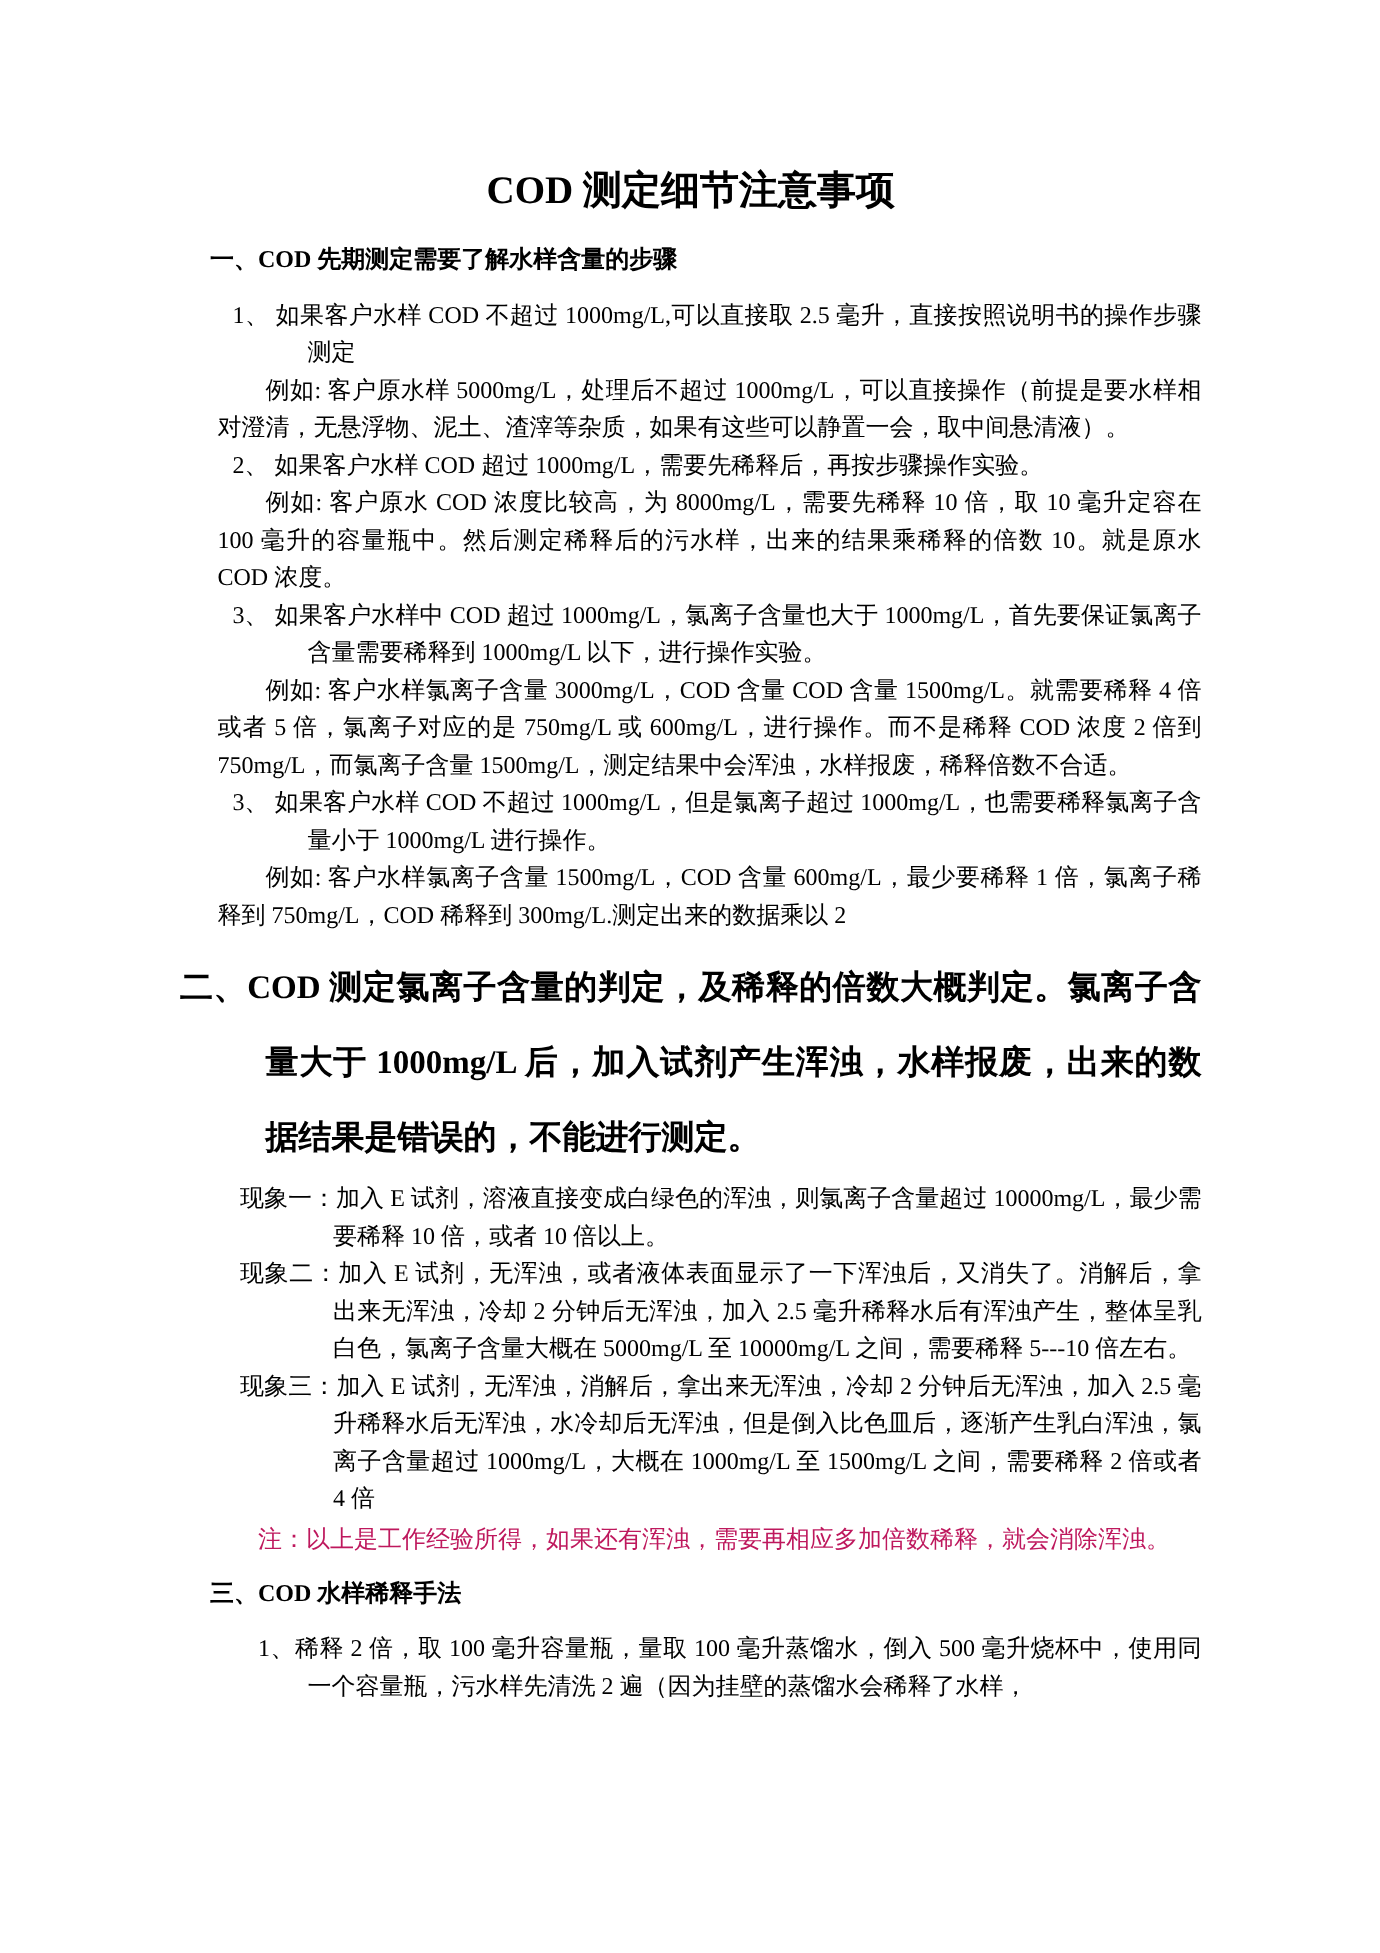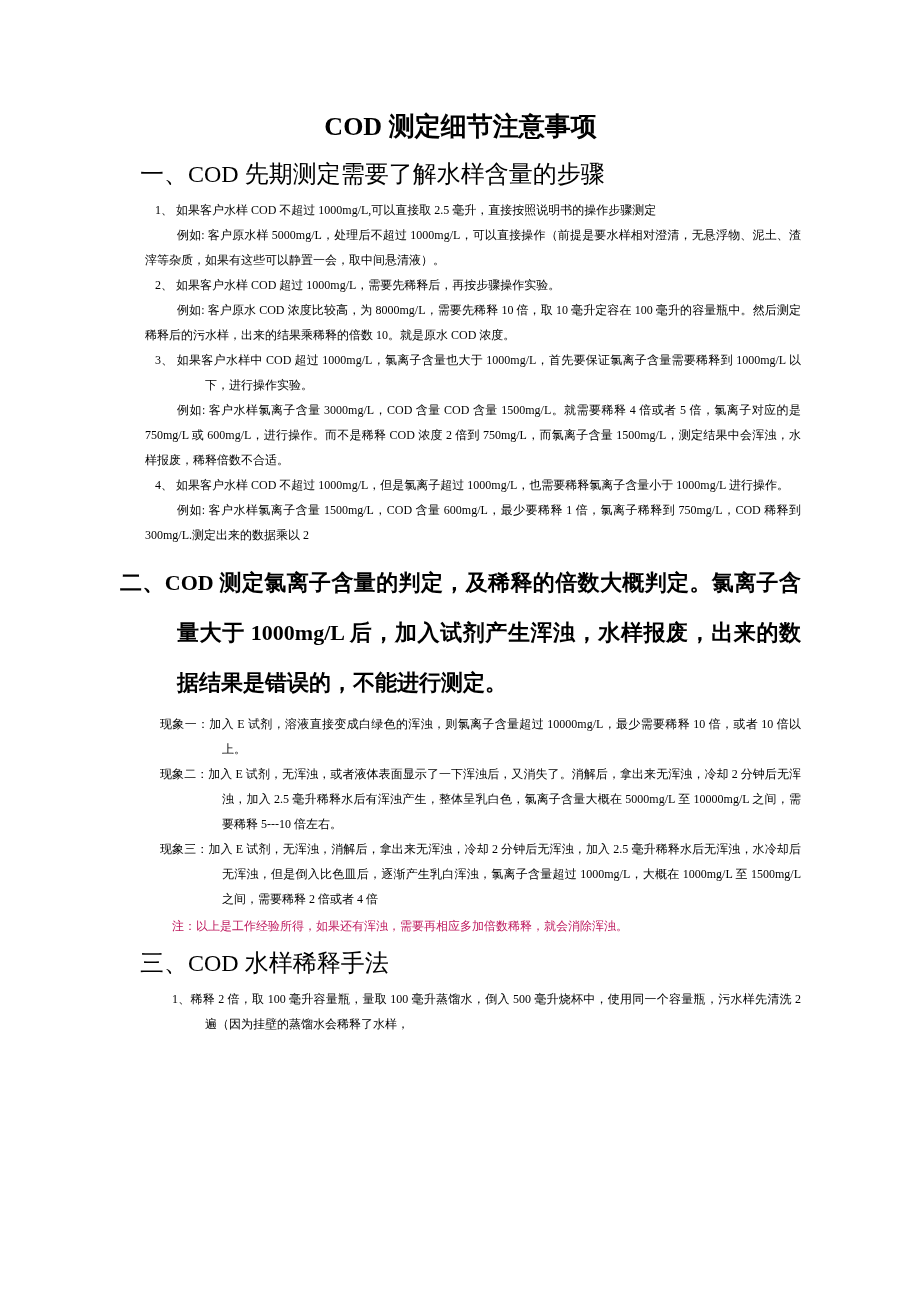--- a/index.html
+++ b/index.html
@@ -19,27 +19,27 @@
     color: #000000;
   }
   .doc-title {
     text-align: center;
     font-size: 26px;
     font-weight: bold;
     margin: 0 0 16px 0;
     line-height: 34px;
   }
   .sec-heading {
-    font-size: 24px;
-    font-weight: normal;
+    font-size: 16px;
+    font-weight: bold;
     margin: 10px 0 10px 20px;
     line-height: 28px;
   }
   .para {
-    font-size: 12px;
+    font-size: 16px;
     line-height: 25px;
     margin: 0;
     text-align: justify;
   }
   .item {
     padding-left: 85px;
     text-indent: -50px;
   }
   .example {
     font-weight: normal;
@@ -84,21 +84,21 @@
 
   <p class="para item">1、 如果客户水样 COD 不超过 1000mg/L,可以直接取 2.5 毫升，直接按照说明书的操作步骤测定</p>
   <p class="para example">例如: 客户原水样 5000mg/L，处理后不超过 1000mg/L，可以直接操作（前提是要水样相对澄清，无悬浮物、泥土、渣滓等杂质，如果有这些可以静置一会，取中间悬清液）。</p>
 
   <p class="para item">2、 如果客户水样 COD 超过 1000mg/L，需要先稀释后，再按步骤操作实验。</p>
   <p class="para example">例如: 客户原水 COD 浓度比较高，为 8000mg/L，需要先稀释 10 倍，取 10 毫升定容在 100 毫升的容量瓶中。然后测定稀释后的污水样，出来的结果乘稀释的倍数 10。就是原水 COD 浓度。</p>
 
   <p class="para item">3、 如果客户水样中 COD 超过 1000mg/L，氯离子含量也大于 1000mg/L，首先要保证氯离子含量需要稀释到 1000mg/L 以下，进行操作实验。</p>
   <p class="para example">例如: 客户水样氯离子含量 3000mg/L，COD 含量 COD 含量 1500mg/L。就需要稀释 4 倍或者 5 倍，氯离子对应的是 750mg/L 或 600mg/L，进行操作。而不是稀释 COD 浓度 2 倍到 750mg/L，而氯离子含量 1500mg/L，测定结果中会浑浊，水样报废，稀释倍数不合适。</p>
 
-  <p class="para item">4、 如果客户水样 COD 不超过 1000mg/L，但是氯离子超过 1000mg/L，也需要稀释氯离子含量小于 1000mg/L 进行操作。</p>
+  <p class="para item">3、 如果客户水样 COD 不超过 1000mg/L，但是氯离子超过 1000mg/L，也需要稀释氯离子含量小于 1000mg/L 进行操作。</p>
   <p class="para example">例如: 客户水样氯离子含量 1500mg/L，COD 含量 600mg/L，最少要稀释 1 倍，氯离子稀释到 750mg/L，COD 稀释到 300mg/L.测定出来的数据乘以 2</p>
 
   <h2 class="big-heading">二、COD 测定氯离子含量的判定，及稀释的倍数大概判定。氯离子含量大于 1000mg/L 后，加入试剂产生浑浊，水样报废，出来的数据结果是错误的，不能进行测定。</h2>
 
 
   <p class="para phen">现象一：加入 E 试剂，溶液直接变成白绿色的浑浊，则氯离子含量超过 10000mg/L，最少需要稀释 10 倍，或者 10 倍以上。</p>
 
   <p class="para phen">现象二：加入 E 试剂，无浑浊，或者液体表面显示了一下浑浊后，又消失了。消解后，拿出来无浑浊，冷却 2 分钟后无浑浊，加入 2.5 毫升稀释水后有浑浊产生，整体呈乳白色，氯离子含量大概在 5000mg/L 至 10000mg/L 之间，需要稀释 5---10 倍左右。</p>
 
   <p class="para phen">现象三：加入 E 试剂，无浑浊，消解后，拿出来无浑浊，冷却 2 分钟后无浑浊，加入 2.5 毫升稀释水后无浑浊，水冷却后无浑浊，但是倒入比色皿后，逐渐产生乳白浑浊，氯离子含量超过 1000mg/L，大概在 1000mg/L 至 1500mg/L 之间，需要稀释 2 倍或者 4 倍</p>

